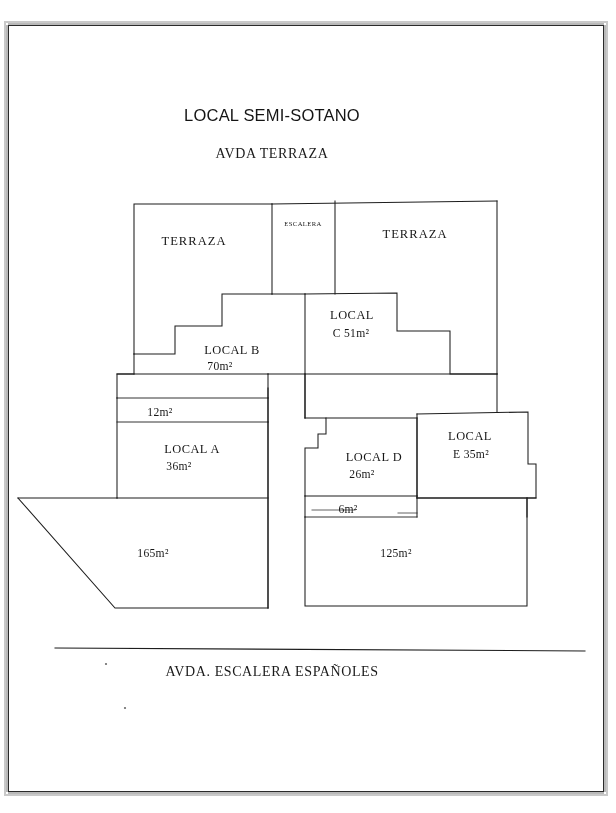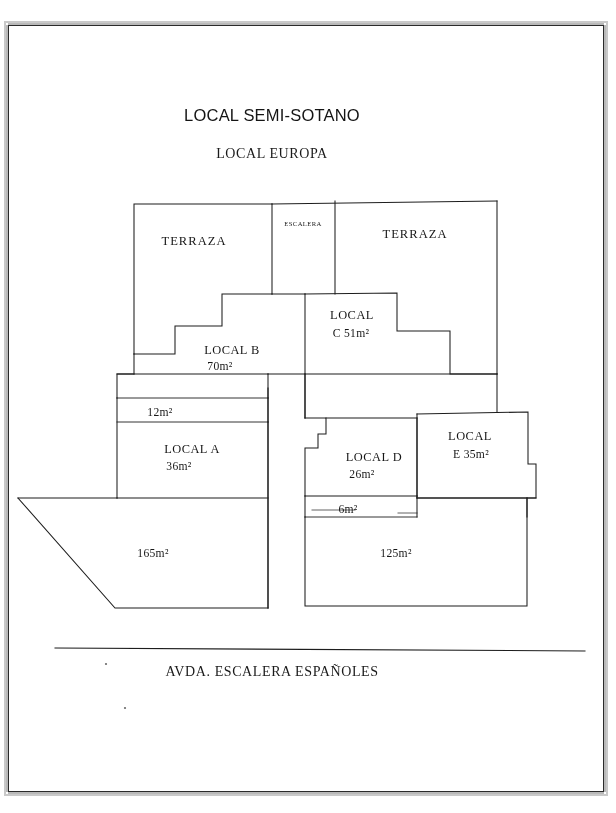--- a/index.html
+++ b/index.html
@@ -96,21 +96,21 @@
 </style>
 </head>
 <body>
 
 <div id="page-frame"></div>
 
 <div id="sheet">
 
   <div class="title" id="doc-title">LOCAL SEMI-SOTANO</div>
 
-  <div class="street-label" id="street-top">LOCAL EUROPA</div>
+  <div class="street-label" id="street-top">AVDA TERRAZA</div>
 
   <svg id="plan" width="616" height="813" viewBox="0 0 616 813">
 
     <g>
 
       <polyline points="134,318 134,168 272,168"></polyline>
 
       <polyline points="134,318 175,318 175,290 222,290 222,258 272,258"></polyline>
     </g>
 

